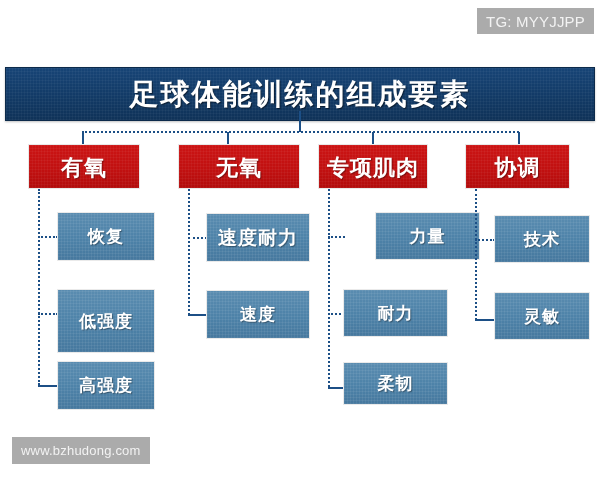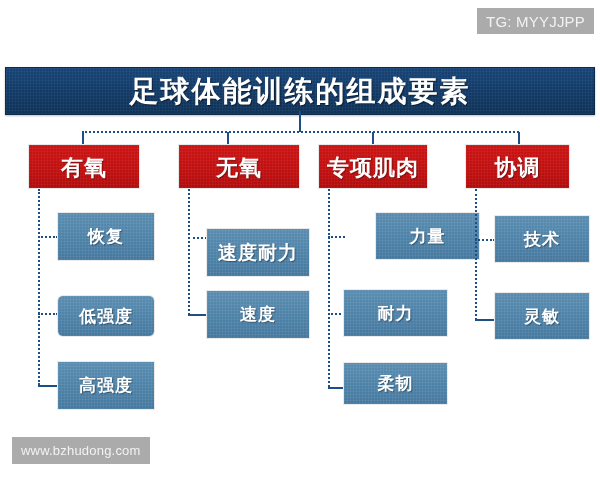--- a/index.html
+++ b/index.html
@@ -45,21 +45,21 @@
     padding: 0 9px;
     font-size: 13px;
   }
 
   
   #title-banner {
     position: absolute;
     left: 5px;
     top: 67px;
     width: 590px;
-    height: 48px;
+    height: 54px;
     background:
       repeating-linear-gradient(0deg, rgba(255,255,255,.035) 0 1px, rgba(0,0,0,0) 1px 3px),
       repeating-linear-gradient(90deg, rgba(255,255,255,.035) 0 1px, rgba(0,0,0,0) 1px 3px),
       linear-gradient(180deg, #174476 0%, #123a66 55%, #0f3258 100%);
     border: 1px solid #0c2a4a;
     box-shadow: 0 1px 2px rgba(0,0,0,.25);
     display: flex;
     align-items: center;
     justify-content: center;
     box-sizing: border-box;
@@ -101,21 +101,20 @@
     background:
       repeating-linear-gradient(0deg, rgba(255,255,255,.06) 0 1px, rgba(0,0,0,0) 1px 3px),
       repeating-linear-gradient(90deg, rgba(255,255,255,.06) 0 1px, rgba(0,0,0,0) 1px 3px),
       linear-gradient(180deg, #5a8cb0 0%, #4d82a8 55%, #46789e 100%);
     border: 1px solid #eaeaea;
     font-size: 17px;
     letter-spacing: 1px;
   }
   .node.blue.small {
     font-size: 19px;
-    margin-top: 15px;
   }
 
   
   .conn {
     position: absolute;
     background: transparent;
   }
   .conn.v {
     border-left: 2px dotted #1c4f86;
   }
@@ -163,21 +162,21 @@
   </div>
 
   <div class="conn v" style="left:38px; top:189px; height:196px;"></div>
   <div class="conn h" style="left:38px; top:236px; width:20px;"></div>
   <div class="conn h" style="left:38px; top:313px; width:20px;"></div>
   <div class="conn h-solid" style="left:38px; top:385px; width:20px;"></div>
 
   <div class="node blue" style="left:57px; top:212px; width:98px; height:49px;">
     <span>恢复</span>
   </div>
-  <div class="node blue" style="left:57px; top:295px; width:98px; height:42px;border-radius:6px;">
+  <div class="node blue" style="left:57px; top:289px; width:98px; height:64px;">
     <span>低强度</span>
   </div>
   <div class="node blue" style="left:57px; top:361px; width:98px; height:49px;">
     <span>高强度</span>
   </div>
 
   <div class="conn v" style="left:188px; top:189px; height:126px;"></div>
   <div class="conn h" style="left:188px; top:237px; width:19px;"></div>
   <div class="conn h-solid" style="left:188px; top:314px; width:19px;"></div>
 

